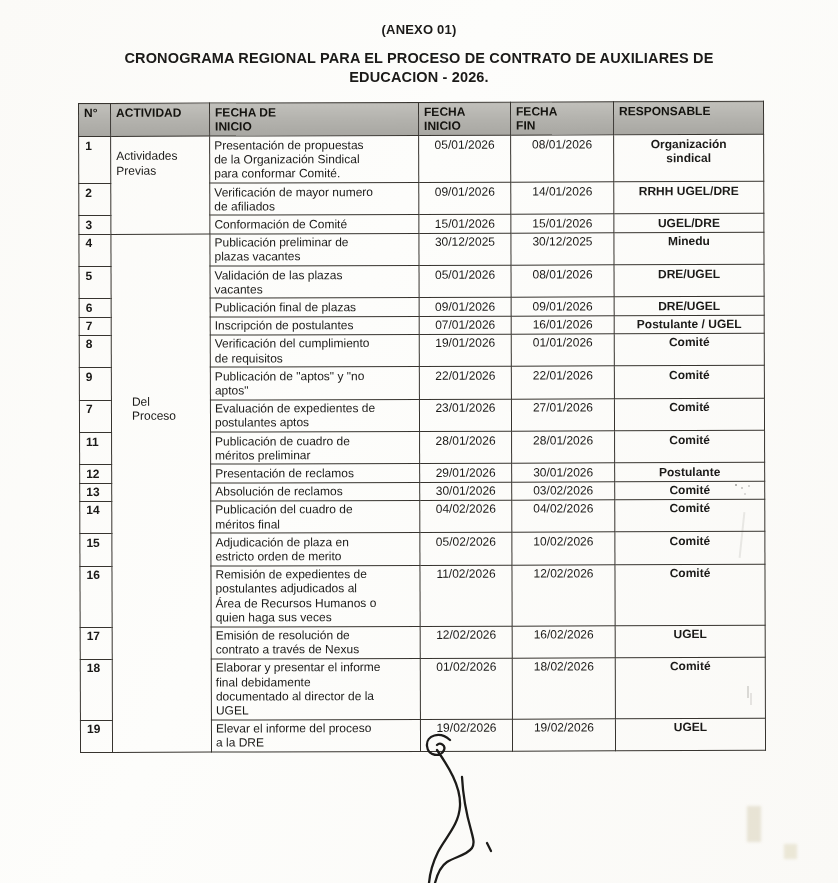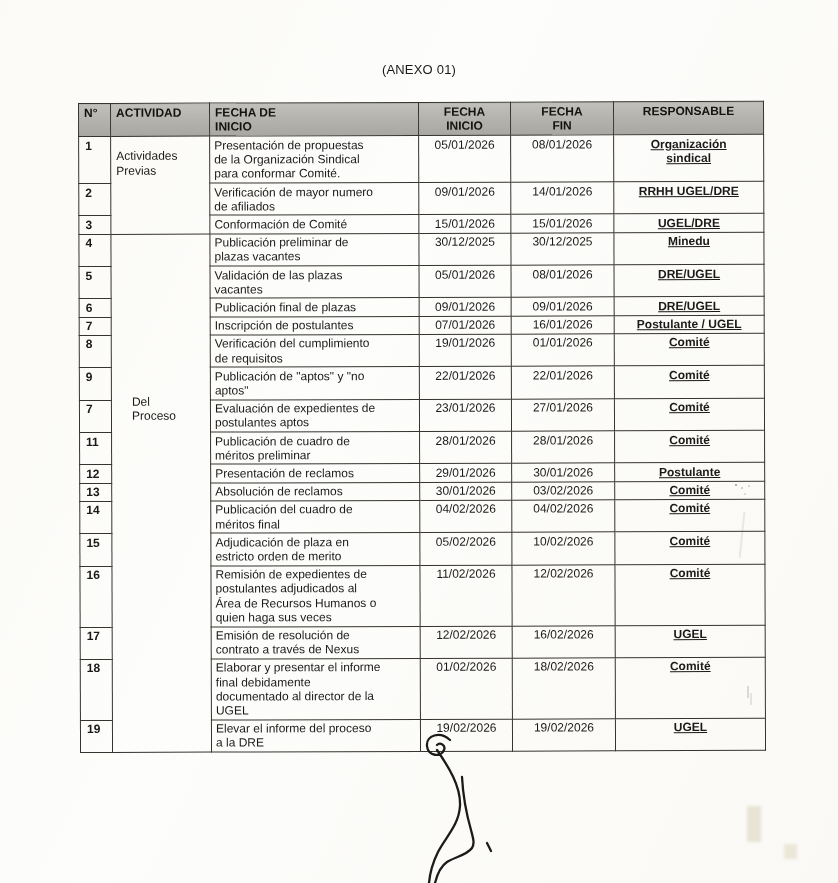--- a/index.html
+++ b/index.html
@@ -6,21 +6,21 @@
   body{
     width:838px;height:883px;position:relative;overflow:hidden;
     background:#fdfcfa;
     font-family:"Liberation Sans",sans-serif;
     color:#1b1a18;
   }
   .page{position:absolute;inset:0;
     background:linear-gradient(115deg,#fbfaf7 0%,#fdfdfb 40%,#faf9f6 100%);}
   .anexo{
     position:absolute;top:22px;left:0;width:100%;
-    text-align:center;font-weight:normal;font-size:13px;letter-spacing:.2px;margin-top:40px;
+    text-align:center;font-weight:bold;font-size:13px;letter-spacing:.2px;
   }
   .doc-title{
     position:absolute;top:49px;left:0;width:100%;
     text-align:center;font-weight:bold;font-size:14.5px;line-height:18.5px;
     letter-spacing:.15px;white-space:pre-line;
   }
   table.crono{
     position:absolute;left:78px;top:103px;width:685px;
     border-collapse:collapse;table-layout:fixed;
     transform:rotate(-0.18deg);transform-origin:top left;
@@ -28,46 +28,48 @@
   .crono th,.crono td{
     border:1.5px solid #37342f;
     font-size:12px;line-height:14.2px;
     padding:1.5px 4px;vertical-align:top;
     white-space:pre-line;overflow:hidden;
   }
   .crono th{
     background:linear-gradient(180deg,#c1c0bb 0%,#b2b1ac 55%,#a8a7a2 100%);
     font-weight:bold;text-align:left;padding:2px 5px;color:#14130f;
   }
-  .crono th.ac{text-align:center;}
+  .crono th.ac{}
   td.cn{font-weight:bold;padding-left:6px;}
   td.cg{padding-left:5px;}
   td.g-previas{padding-top:12px;}
   td.g-proceso{padding-top:160px;padding-left:20px;}
   td.ci,td.cf{text-align:center;}
-  td.cr{text-align:center;font-weight:bold;text-decoration:underline;}
+  td.cr{text-align:center;font-weight:bold;}
   
   .signature{position:absolute;left:396px;top:726px;width:112px;height:157px;}
   
   .art{position:absolute;pointer-events:none;}
   .art-specks{left:735px;top:484px;width:2px;height:2px;background:rgba(45,42,38,.35);
     box-shadow:6px 3px 0 rgba(45,42,38,.22),13px 1px 0 rgba(45,42,38,.18),9px 9px 0 rgba(45,42,38,.15);}
   .art-streak{left:741px;top:512px;width:2px;height:46px;background:rgba(70,66,60,.10);transform:rotate(6deg);}
   .art-tick{left:747px;top:686px;width:2px;height:12px;background:rgba(70,66,60,.18);
     box-shadow:3px 7px 0 rgba(70,66,60,.12);}
   .art-smudge1{left:747px;top:806px;width:14px;height:36px;background:rgba(150,130,62,.18);filter:blur(1.5px);}
   .art-smudge2{left:784px;top:844px;width:13px;height:15px;background:rgba(168,148,72,.18);filter:blur(1.5px);}
 </style>
 </head>
 <body>
 
 <div class="page">
 
   <div class="anexo">(ANEXO 01)</div>
 
+  <div class="doc-title">CRONOGRAMA REGIONAL PARA EL PROCESO DE CONTRATO DE AUXILIARES DE
+EDUCACION - 2026.</div>
 
   <table class="crono">
     <colgroup>
       <col style="width:32px">
         <col style="width:99px">
         <col style="width:209px">
       <col style="width:92px">
         <col style="width:103px">
         <col style="width:150px">
     </colgroup>

